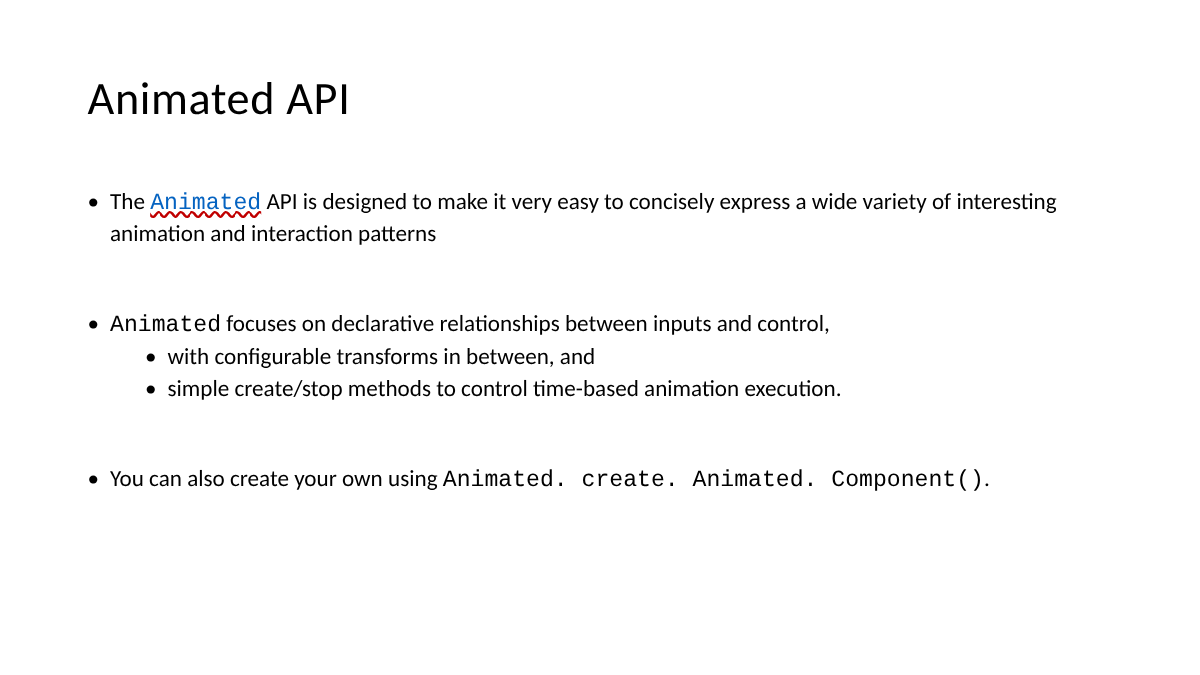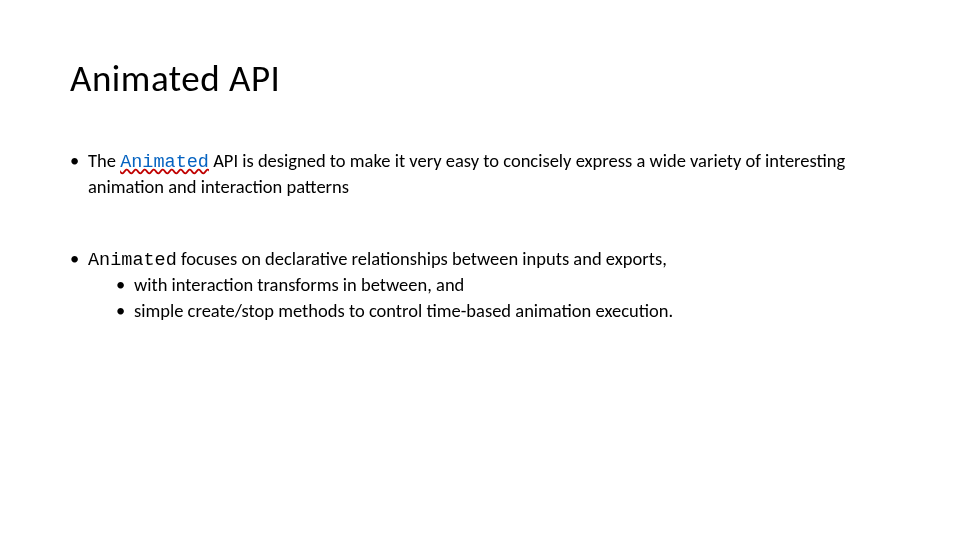--- a/index.html
+++ b/index.html
@@ -82,25 +82,28 @@
   <div class="title">Animated API</div>
 
   <div class="content">
     <ul class="outer">
 
       <li>
         <span>The </span><span class="mono link wavy">Animated</span><span> API is designed to make it very easy to concisely express a wide variety of interesting animation and interaction patterns</span>
       </li>
 
       <li>
-        <span class="mono">Animated</span><span> focuses on declarative relationships between inputs and exports,</span>
+        <span class="mono">Animated</span><span> focuses on declarative relationships between inputs and control,</span>
         <ul class="inner">
-          <li><span>with interaction transforms in between, and</span></li>
+          <li><span>with configurable transforms in between, and</span></li>
           <li><span>simple create/stop methods to control time-based animation execution.</span></li>
         </ul>
       </li>
 
 
+      <li>
+        <span>You can also create your own using </span><span class="mono">Animated. create. Animated. Component()</span><span>.</span>
+      </li>
 
     </ul>
   </div>
 
 </div>
 
 </body></html>

